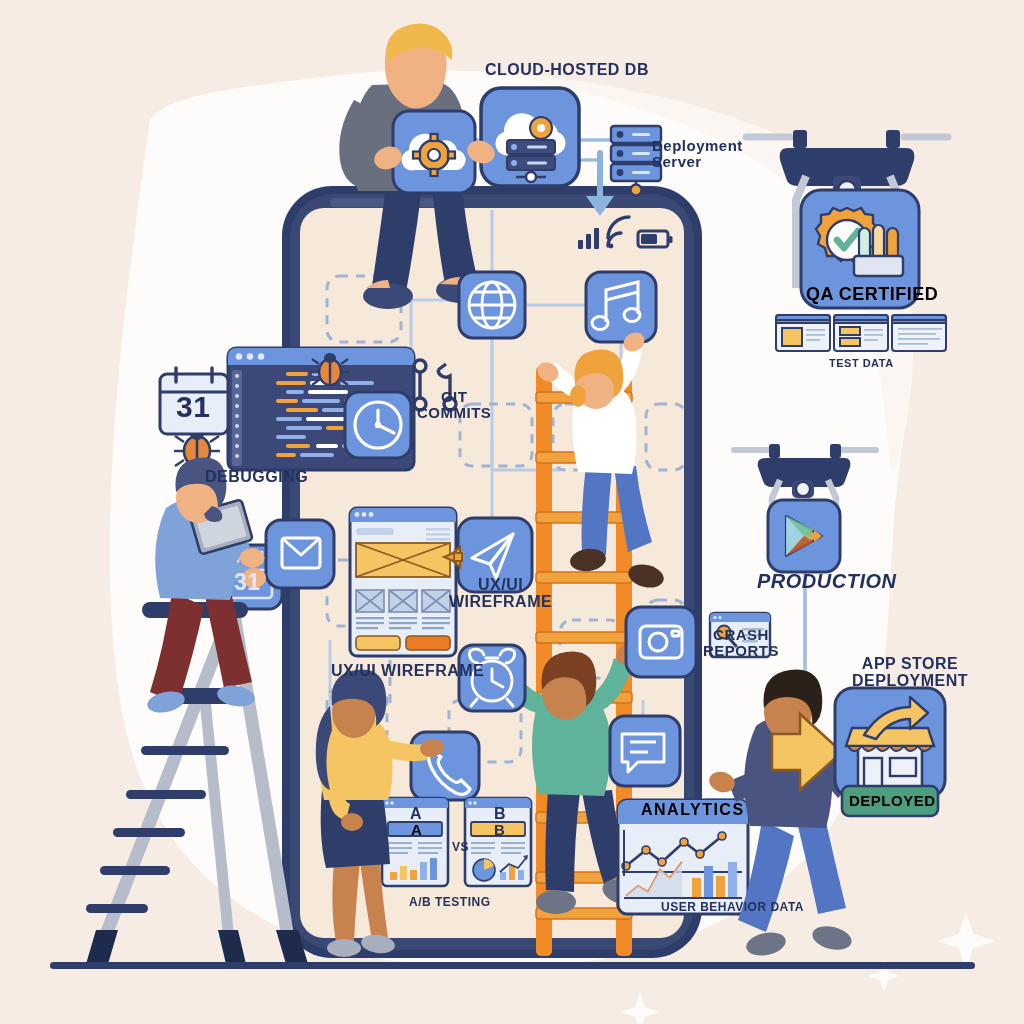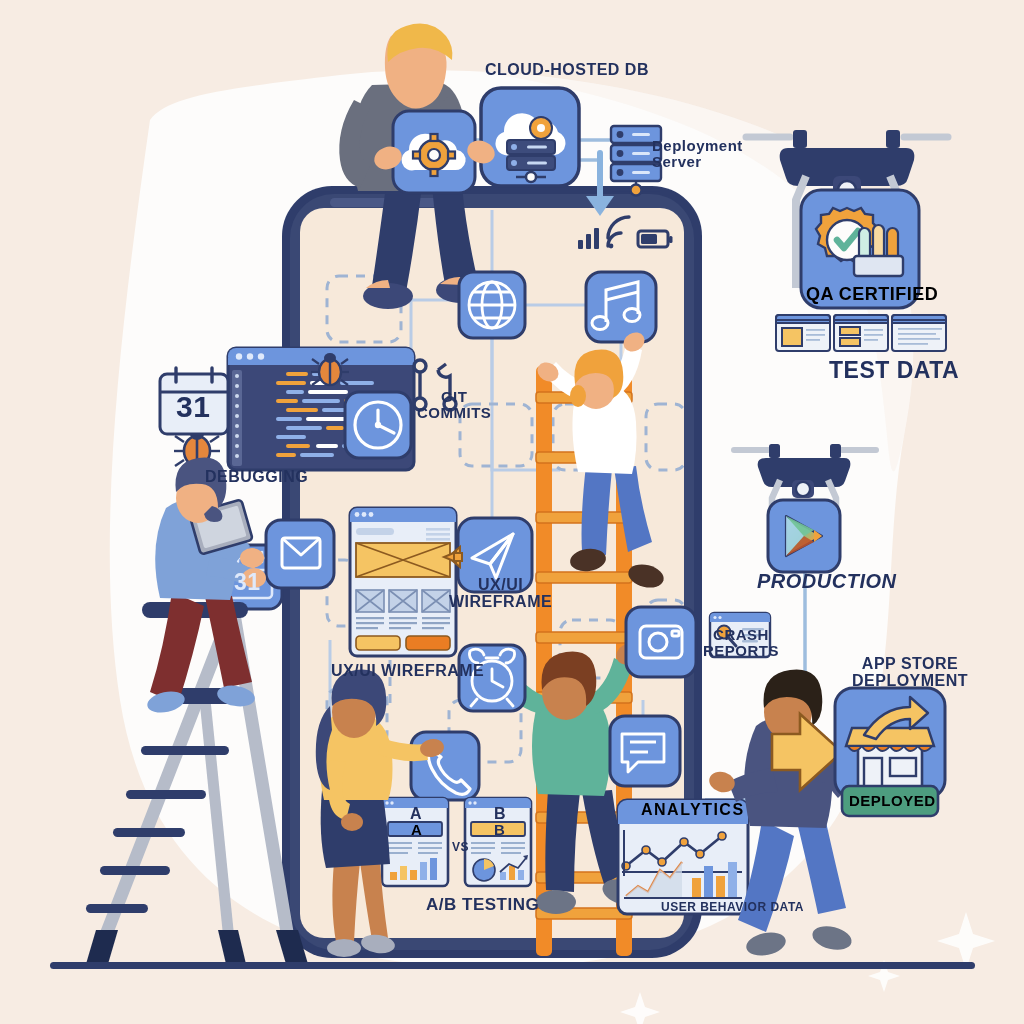--- a/index.html
+++ b/index.html
@@ -763,34 +763,34 @@
       <path d="M212 506 q8 2 10 8 q2 8 -8 8 q-8 0 -10 -8 Z" fill="#4a5480"></path>
     </g>
 
     <rect x="50" y="962" width="925" height="7" rx="3.5" fill="#2f3d6b"></rect>
   </svg>
 
   <div class="lbl cap" style="left:466px;top:62px;font-size:16px;margin-left:19px;">CLOUD-HOSTED DB</div>
   <div class="lbl" style="left:652px;top:138px;font-size:15px;text-align:left;">Deployment
 Server</div>
   <div class="lbl cap white" style="left:806px;top:285px;font-size:18px;">QA CERTIFIED</div>
-  <div class="lbl cap" style="left:829px;top:358px;font-size:23px;">TEST DATA</div>
+  <div class="lbl cap" style="left:829px;top:358px;font-size:11px;">TEST DATA</div>
   <div class="lbl cap" style="left:757px;top:571px;font-size:20px;font-style:italic;">PRODUCTION</div>
   <div class="lbl cap" style="left:852px;top:656px;font-size:16px;">APP STORE
 DEPLOYMENT</div>
   <div class="lbl cap white" style="left:849px;top:793px;font-size:15px;">DEPLOYED</div>
   <div class="lbl cap" style="left:703px;top:627px;font-size:15px;">CRASH
 REPORTS</div>
   <div class="lbl cap" style="left:417px;top:389px;font-size:15px;">GIT
 COMMITS</div>
   <div class="lbl cap" style="left:205px;top:469px;font-size:16px;">DEBUGGING</div>
   <div class="lbl cap" style="left:449px;top:577px;font-size:16px;text-align:center;">UX/UI
 WIREFRAME</div>
   <div class="lbl cap" style="left:331px;top:663px;font-size:16px;">UX/UI WIREFRAME</div>
-  <div class="lbl cap" style="left:426px;top:896px;font-size:17px;">A/B TESTING</div>
+  <div class="lbl cap" style="left:409px;top:896px;font-size:12px;">A/B TESTING</div>
   <div class="lbl cap white" style="left:641px;top:802px;font-size:16px;letter-spacing:1.5px;text-align:center;">ANALYTICS</div>
   <div class="lbl cap" style="left:625px;top:901px;font-size:12px;margin-left:36px;">USER BEHAVIOR DATA</div>
   <div class="lbl" style="left:176px;top:391px;font-size:30px;">31</div>
   <div class="lbl" style="left:234px;top:570px;font-size:23px;color:#dfe9fb;">31</div>
   <div class="lbl" style="left:410px;top:806px;font-size:16px;">A</div>
   <div class="lbl white" style="left:411px;top:822px;font-size:15px;">A</div>
   <div class="lbl" style="left:494px;top:806px;font-size:16px;">B</div>
   <div class="lbl" style="left:494px;top:822px;font-size:15px;">B</div>
   <div class="lbl" style="left:452px;top:841px;font-size:12px;">VS</div>
 

